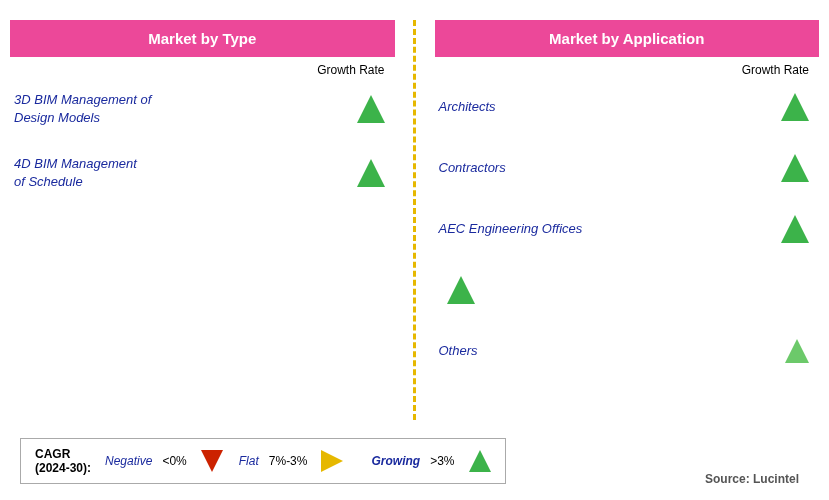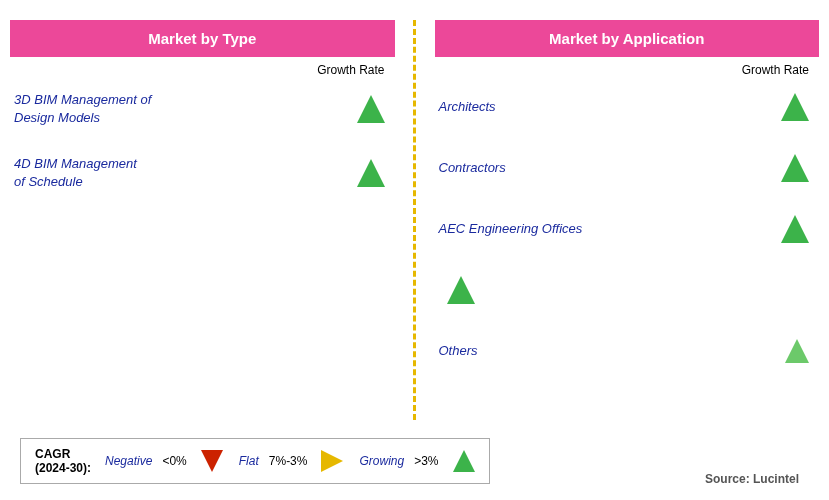--- a/index.html
+++ b/index.html
@@ -224,19 +224,19 @@
     <div style="display:flex;flex-direction:column;font-size:12px;font-weight:bold;color:#000;margin-right:4px;">
       <span>CAGR</span>
       <span>(2024-30):</span>
     </div>
     <span class="legend-label">Negative</span>
     <span class="legend-value">&lt;0%</span>
     <div class="arrow-down-red"></div>
     <span class="legend-label" style="margin-left:6px;">Flat</span>
     <span class="legend-value">7%-3%</span>
     <div class="arrow-right-yellow"></div>
-    <span class="legend-label" style="margin-left:6px;">Growing</span>
+    <span class="legend-label" style="margin-left:18px;font-weight:bold;">Growing</span>
     <span class="legend-value">&gt;3%</span>
     <div class="arrow-up-green-sm"></div>
   </div>
 
   <div class="source-text">Source: Lucintel</div>
 </div>
 
 </body></html>

